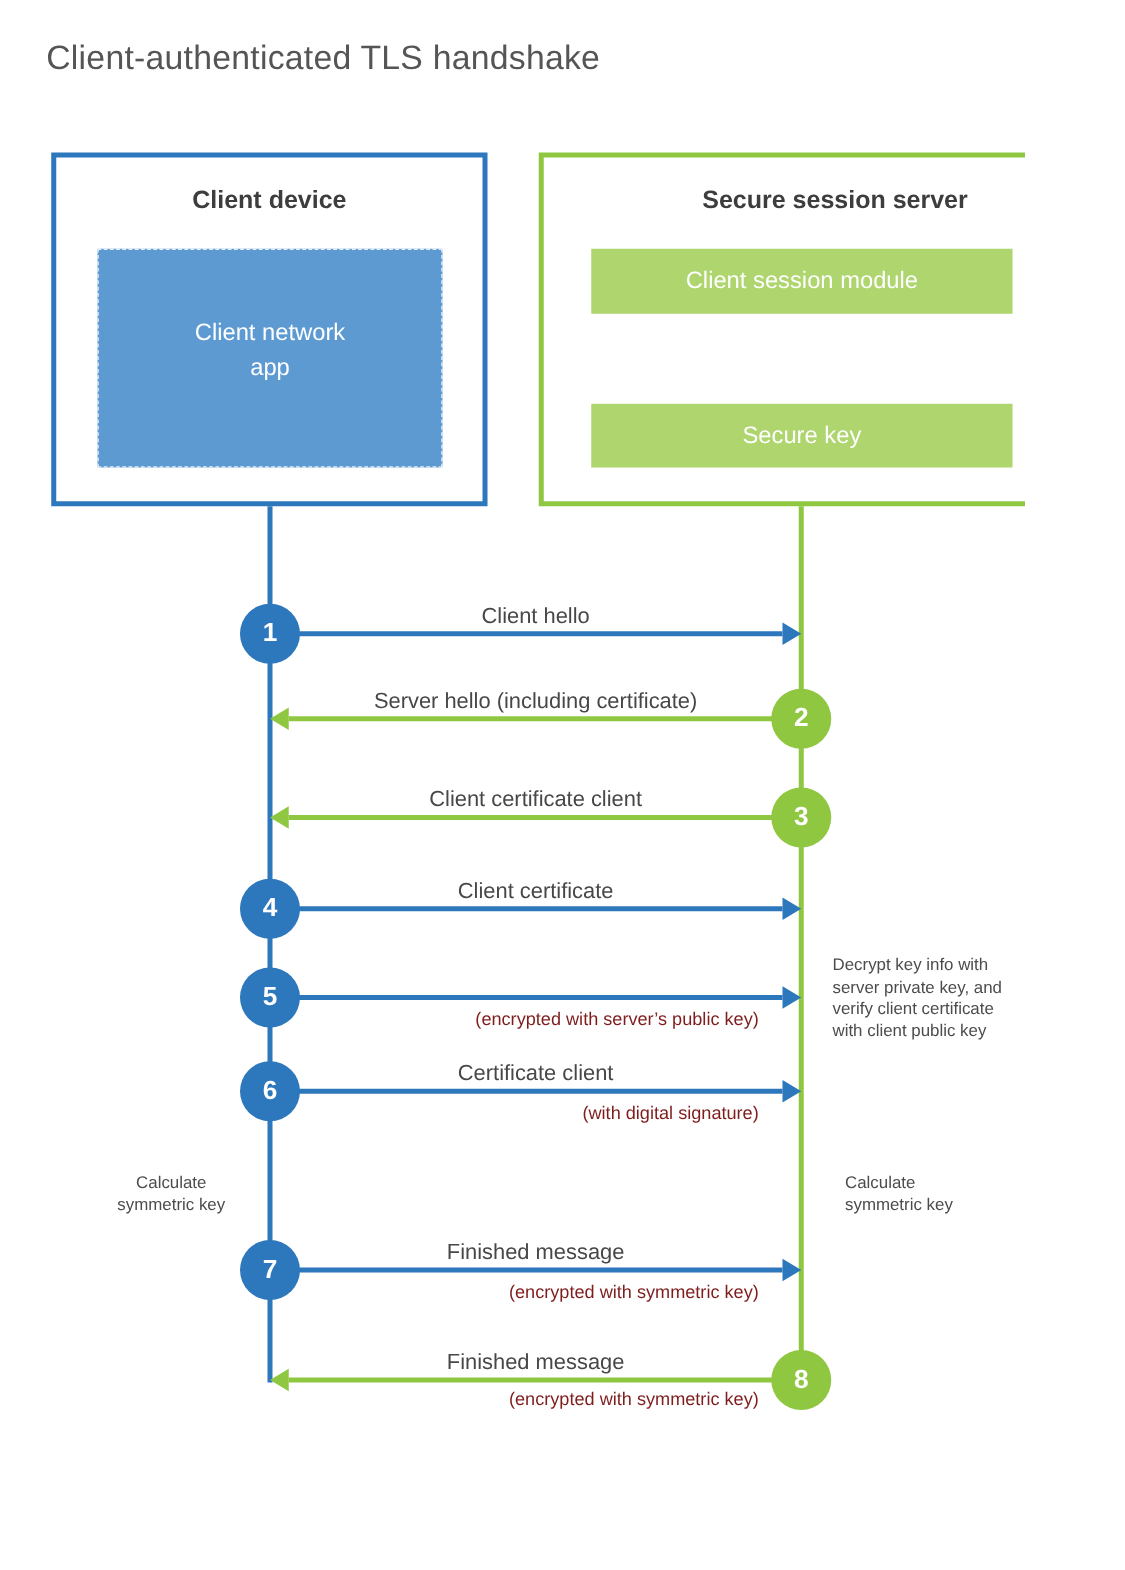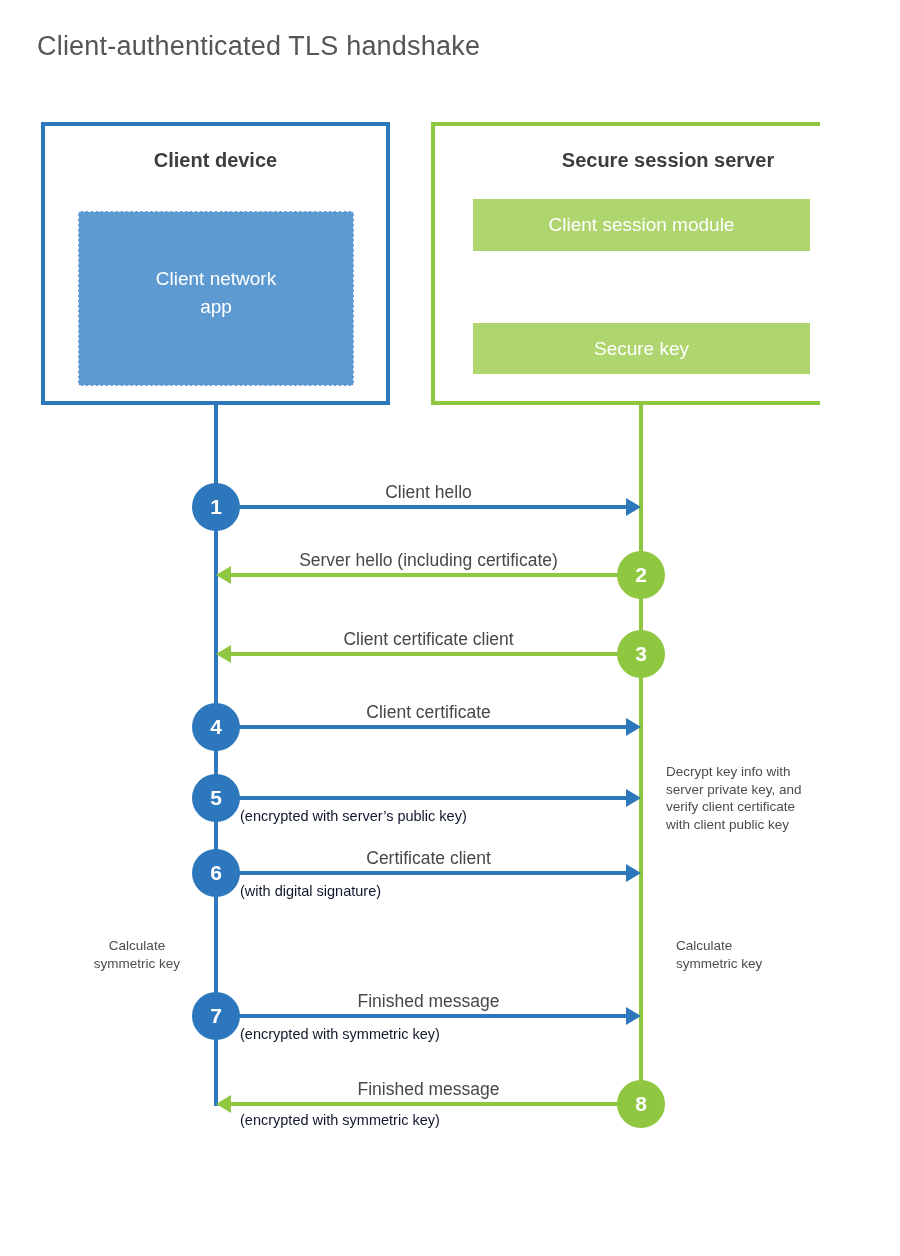--- a/index.html
+++ b/index.html
@@ -32,21 +32,21 @@
   .client-box { left:41px; width:349px; border:4px solid var(--blue); }
   .server-box { left:431px; width:424px; border:4px solid var(--green); }
   .actor-title {
     position:absolute; top:149px;
     font-size:20px; font-weight:bold; color:#3d3d3d;
     text-align:center;
   }
   .client-title { left:41px; width:349px; }
   .server-title { left:456px; width:424px; }
   .app-box {
-    position:absolute; left:78px; top:211px; width:276px; height:175px;
+    position:absolute; left:78px; top:199px; width:276px; height:175px;
     background:var(--blue_fill);
     border:1px dashed rgba(255,255,255,0.85);
     display:flex; align-items:center; justify-content:center;
     padding-bottom:11px;
     color:#ffffff; font-size:19px; line-height:1.5; text-align:center;
     white-space:pre-line;
   }
   .server-bar {
     position:absolute; left:473px; width:337px; height:52px;
     background:var(--green_fill);
@@ -72,22 +72,22 @@
     color:#ffffff; font-size:21px; font-weight:bold; z-index:3;
   }
   .step-circle.blue  { background:var(--blue); }
   .step-circle.green { background:var(--green); }
   
   .msg-label {
     position:absolute; left:236px; width:385px; text-align:center;
     font-size:17.5px; color:#474747; z-index:1;
   }
   .msg-sublabel {
-    position:absolute; left:240px; width:385px; text-align:left;
-    font-size:14.5px; color:#0f172a; z-index:1;
+    position:absolute; left:222px; width:385px; text-align:right;
+    font-size:14.5px; color:#7f1d1d; z-index:1;
   }
   
   .side-note {
     position:absolute; font-size:13.5px; color:#4c4c4c;
     line-height:1.3; white-space:pre-line;
   }
   .note-calc-left  { left:68px;  top:937px; width:138px; text-align:center; }
   .note-calc-right { left:676px; top:937px; width:140px; text-align:left; }
   .note-decrypt    { left:666px; top:763px; width:178px; text-align:left; }
 </style>

